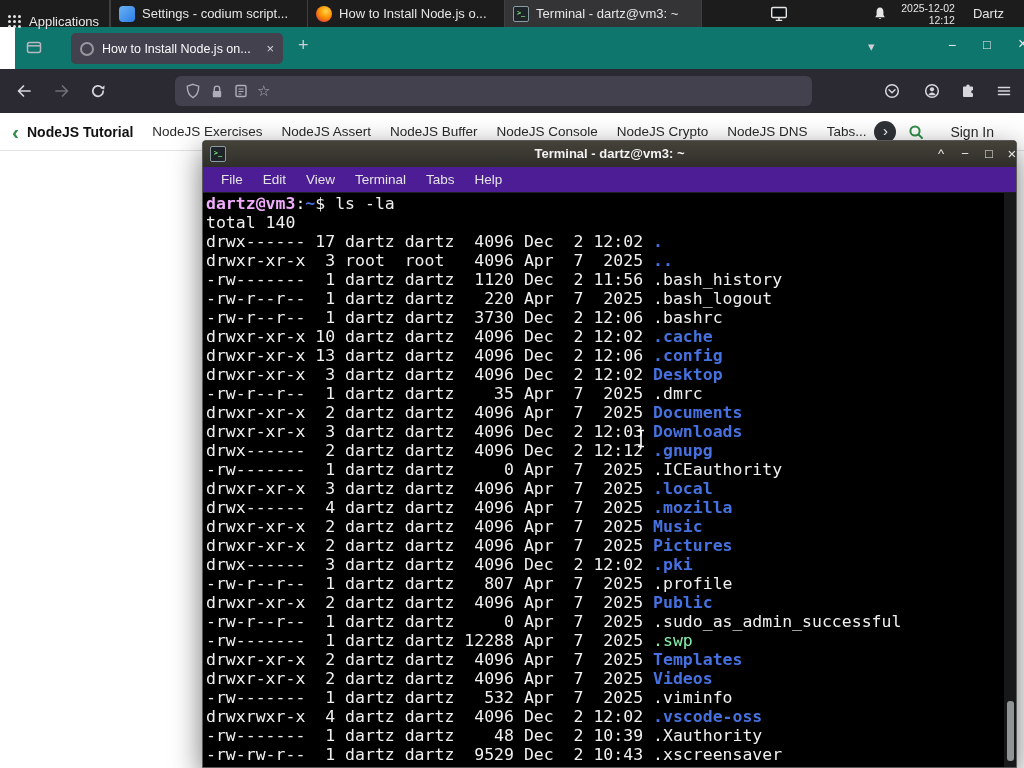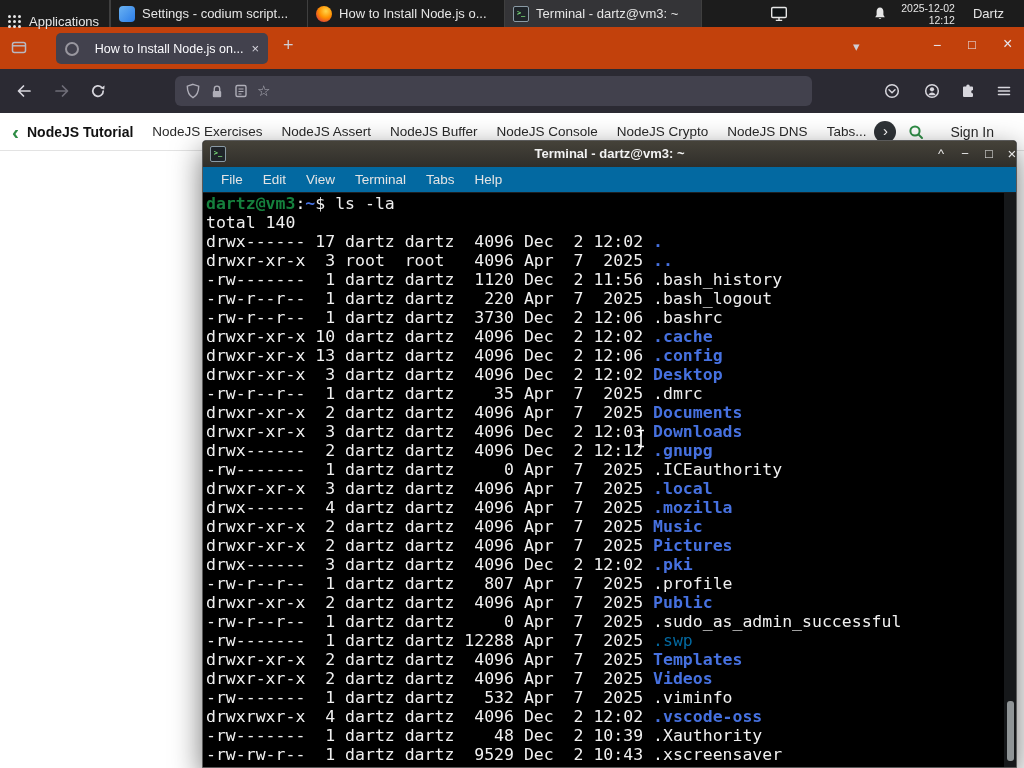--- a/index.html
+++ b/index.html
@@ -21,21 +21,21 @@
   .ic-terminal{ background:#1f2429; border:1px solid #8a9aa5; color:#7ee87e; border-radius:2px;
                 font:bold 7px/13px "DejaVu Sans Mono",monospace; text-align:center; }
   .panel-spacer { flex:1; }
   .tray-ic { margin-right:85px; }
   .bell-ic { margin-right:14px; }
   .clock { font-size:10.5px; line-height:12px; text-align:right; margin-right:18px; }
   .user  { font-size:13px; margin-right:20px; }
 
   
   .browser { position:absolute; left:0; top:27px; width:1024px; height:741px; background:#fff; z-index:1; }
-  .tabbar { position:absolute; top:0; left:0; right:0; height:42px; background:#c2410c;text-align:right; }
+  .tabbar { position:absolute; top:0; left:15px; right:0; height:42px; background:#0f766e; }
   .ffview { position:absolute; left:10px; top:12px; }
   .tab { position:absolute; left:56px; top:6px; width:212px; height:31px; background:#42414d; border-radius:5px;
          display:flex; align-items:center; padding:0 9px; gap:8px; color:#fbfbfe; }
   .favicon { width:14px; height:14px; flex:0 0 14px; border:2px solid #99979f; border-radius:50%; }
   .tab-title { font-size:12.5px; flex:1; white-space:nowrap; overflow:hidden; }
   .tab-close { font-size:13px; color:#d5d4dd; }
   .newtab { position:absolute; left:283px; top:8px; font-size:18px; color:#cfced6; }
   .tabs-dd { position:absolute; left:853px; top:12px; font-size:13px; color:#cfced6; }
   .win-btn { position:absolute; top:10px; color:#e8e8ef; font-size:14px; }
   .wb-min { left:933px; } .wb-max { left:968px; font-size:13px; } .wb-close { left:1003px; font-size:16px; top:8px; }
@@ -66,29 +66,29 @@
           border:1px solid #5a5a5a; border-radius:4px 4px 0 0; z-index:10; box-shadow:0 10px 30px rgba(0,0,0,.55); }
   .term-title { position:absolute; top:0; left:0; right:0; height:26px; background:linear-gradient(#454239,#302e2a);
                 border-radius:3px 3px 0 0; }
   .term-icon { position:absolute; left:7px; top:5px; width:16px; height:16px; background:#1f2429; border:1px solid #8a9aa5;
                border-radius:2px; color:#7ee87e; font:bold 7px/13px "DejaVu Sans Mono",monospace; text-align:center; }
   .term-title-text { position:absolute; left:0; right:0; top:0; height:26px; line-height:26px; text-align:center;
                      color:#f2f2f2; font-size:13px; font-weight:bold; }
   .term-ctrl { position:absolute; top:0; height:26px; line-height:26px; width:18px; text-align:center;
                color:#e8e8e8; font-size:13px; }
   .c-shade { left:729px; } .c-min { left:753px; } .c-max { left:777px; } .c-close { left:800px; font-size:15px; }
-  .term-menu { position:absolute; top:26px; left:0; right:0; height:26px; background:#0369a1;
+  .term-menu { position:absolute; top:26px; left:0; right:0; height:26px; background:#4c1d95;
                border-bottom:1px solid #1d1f22; display:flex; align-items:center; padding-left:8px; }
   .menu-item { padding:0 10px; font-size:13.5px; color:#e4e4e4; }
   .term-body { position:absolute; top:52px; left:1px; right:13px; bottom:0; overflow:hidden; white-space:pre;
                font-family:"DejaVu Sans Mono",monospace; font-size:16.5px; line-height:19px; color:#f0f0f0;
                padding:1px 0 0 2px; }
-  .seg-g { color:#15803d; font-weight:bold; }
+  .seg-g { color:#f0abfc; font-weight:bold; }
   .seg-b { color:#4671e0; font-weight:bold; }
-  .seg-dm { color:#0369a1; }
+  .seg-dm { color:#86efac; }
   .term-scroll { position:absolute; top:52px; right:0; width:12px; bottom:0; background:#16181a; }
   .term-thumb { position:absolute; right:2px; bottom:6px; width:7px; height:60px; background:#8f9496; border-radius:3px; }
   .ibeam { position:absolute; left:432px; top:288px; z-index:20; }
 </style>
 </head>
 <body>
 
 <div class="panel">
   <div class="apps-btn">
     <svg width="15" height="15" viewBox="0 0 15 15">

